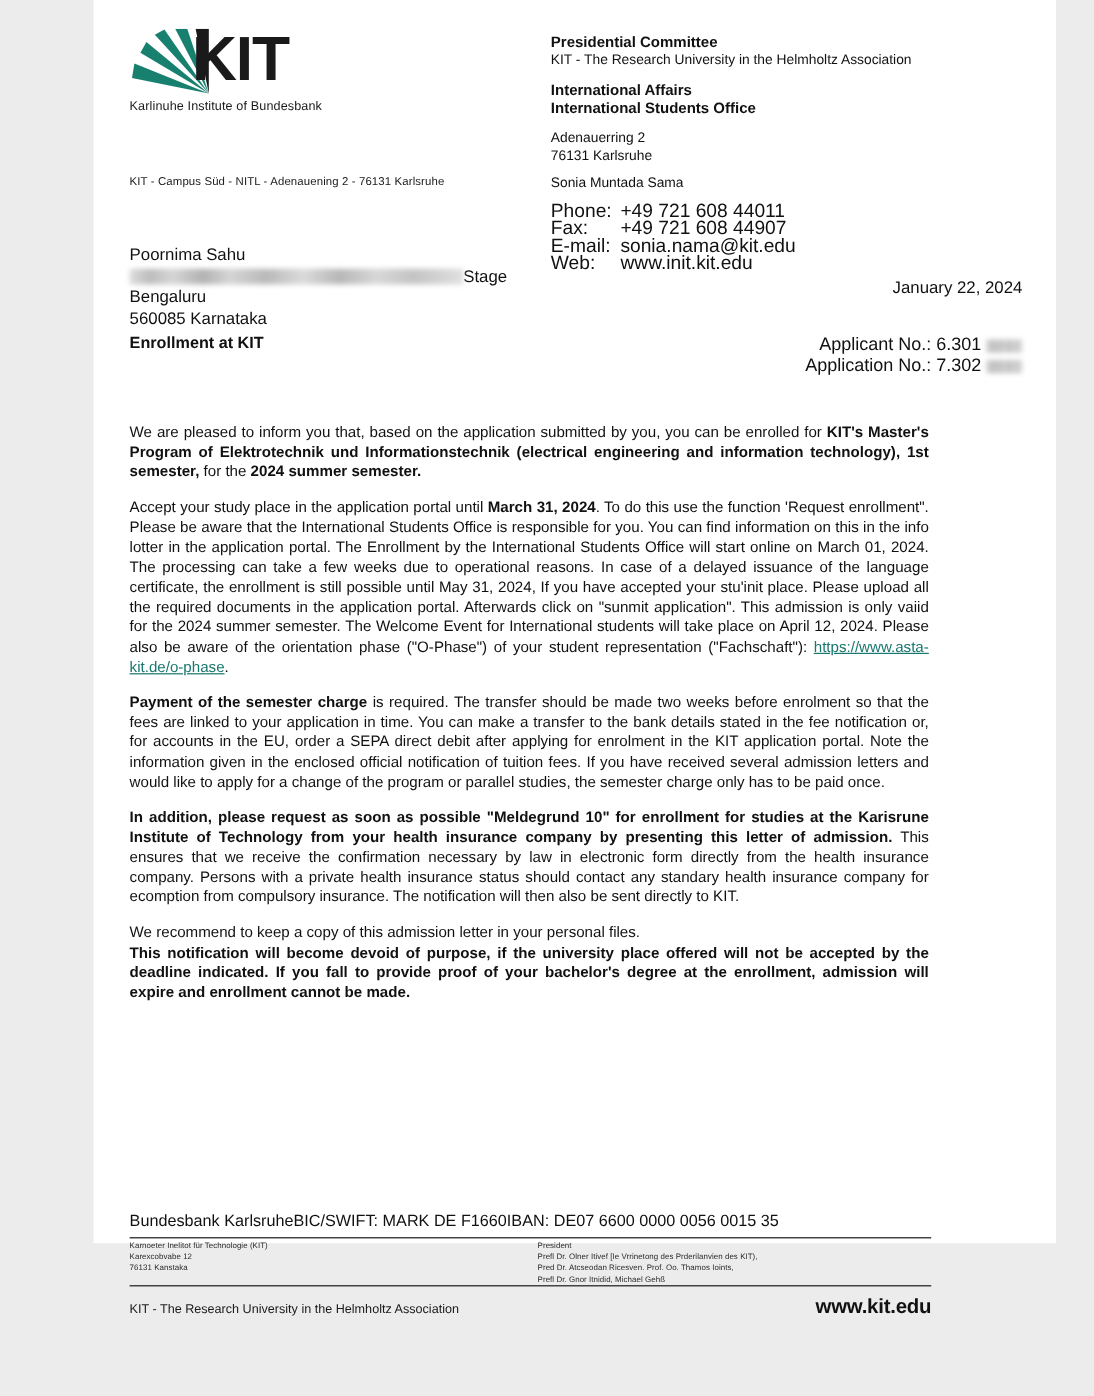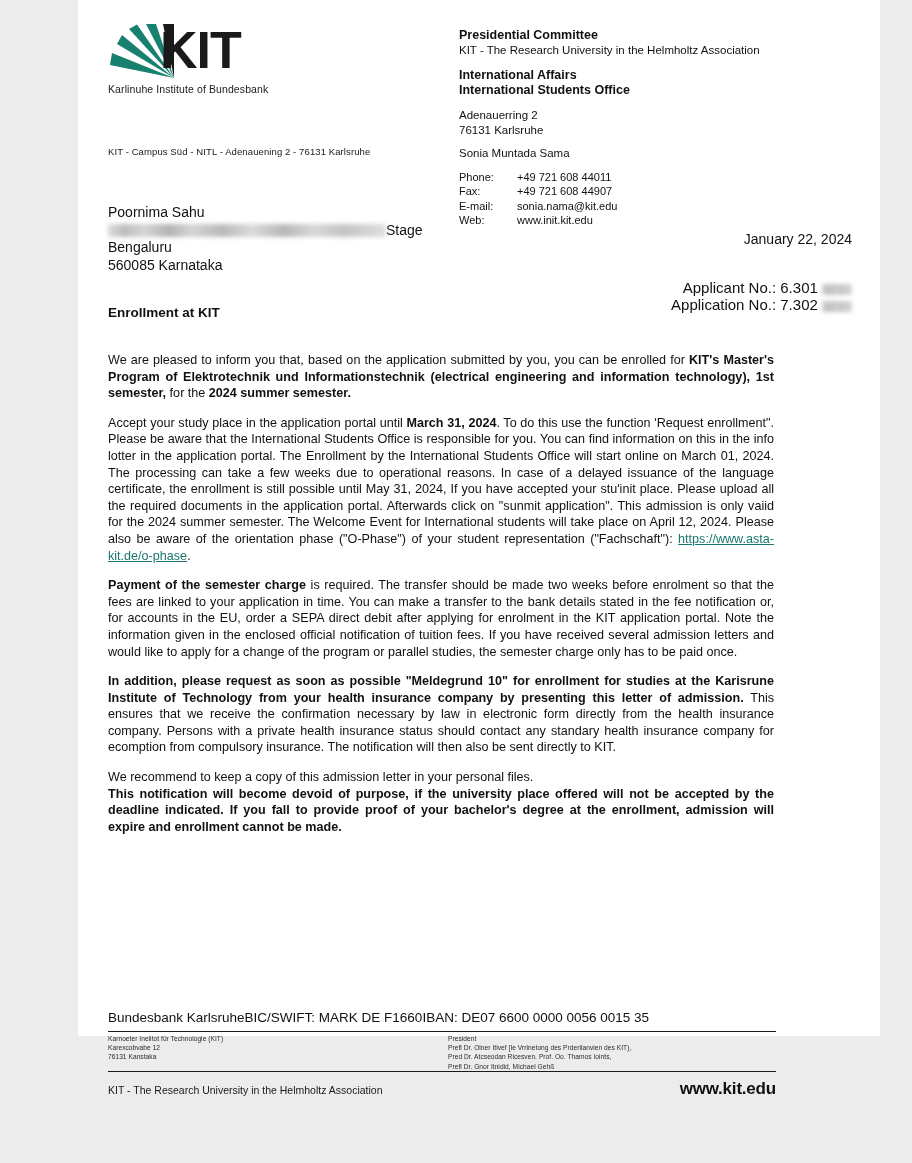--- a/index.html
+++ b/index.html
@@ -76,21 +76,21 @@
     line-height: 14.5px;
   }
   .hr-bold {
     font-weight: bold;
     font-size: 12.5px;
   }
   .hr-gap { height: 11px; }
   .hr-gap-sm { height: 9px; }
   .contact-table {
     border-collapse: collapse;
-    font-size: 11px;
+    font-size: 16px;
   }
   .contact-table td {
     padding: 0 0 0 0;
     vertical-align: top;
     line-height: 14.5px;
     white-space: nowrap;
   }
   .contact-table td.lbl { width: 58px; }
 
   
@@ -136,21 +136,20 @@
     font-size: 14px;
     color: #111;
   }
   .subject {
     position: absolute;
     left: 30px;
     top: 278px;
     font-size: 13.5px;
     font-weight: bold;
     color: #111;
-    margin-top: 27px;
   }
   .refnums {
     position: absolute;
     right: 28px;
     top: 279px;
     font-size: 15px;
     line-height: 17px;
     color: #111;
     text-align: right;
   }

